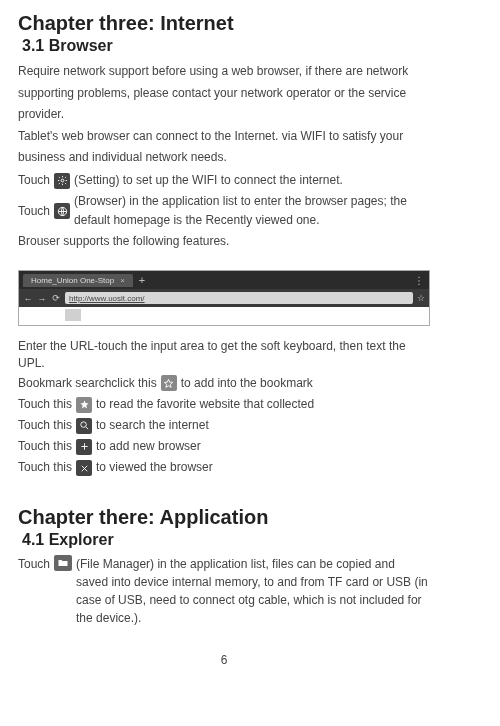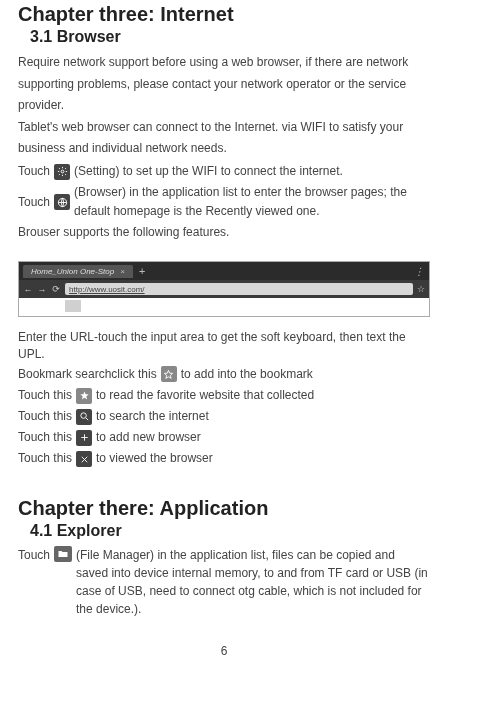--- a/index.html
+++ b/index.html
@@ -5,33 +5,33 @@
   * { box-sizing: border-box; }
   body {
     margin: 0;
     padding: 0;
     font-family: Arial, Helvetica, sans-serif;
     color: #333;
     width: 500px;
     background: #fff;
   }
   .page {
-    padding: 1px 18px 20px 18px;
+    padding: 10px 18px 20px 18px;
     width: 448px;
   }
   h1 {
     font-size: 20px;
     font-weight: bold;
     margin: 2px 0 2px 0;
     color: #222;
   }
   h2 {
     font-size: 16px;
     font-weight: bold;
-    margin: 2px 0 6px 12px;
+    margin: 2px 0 6px 4px;
     color: #222;
   }
   p, .line {
     font-size: 12px;
     line-height: 1.8;
     margin: 0;
     color: #444;
   }
   .line { display: flex; align-items: center; flex-wrap: wrap; gap: 4px; line-height: 1.6; margin-top: 2px;}
   .line span.text { white-space: normal; }
@@ -57,21 +57,20 @@
     width: 100%;
     background: #fff;
   }
   .tabbar {
     background: #2b2b2b;
     display: flex;
     align-items: center;
     height: 18px;
     padding: 0 4px;
     gap: 6px;
-    font-style: italic;
   }
   .tab {
     background: #555;
     color: #ddd;
     font-size: 8px;
     padding: 2px 8px;
     border-radius: 2px 2px 0 0;
     display: flex; align-items: center; gap: 6px;
   }
   .tab .x { font-size: 8px; color: #bbb; }

